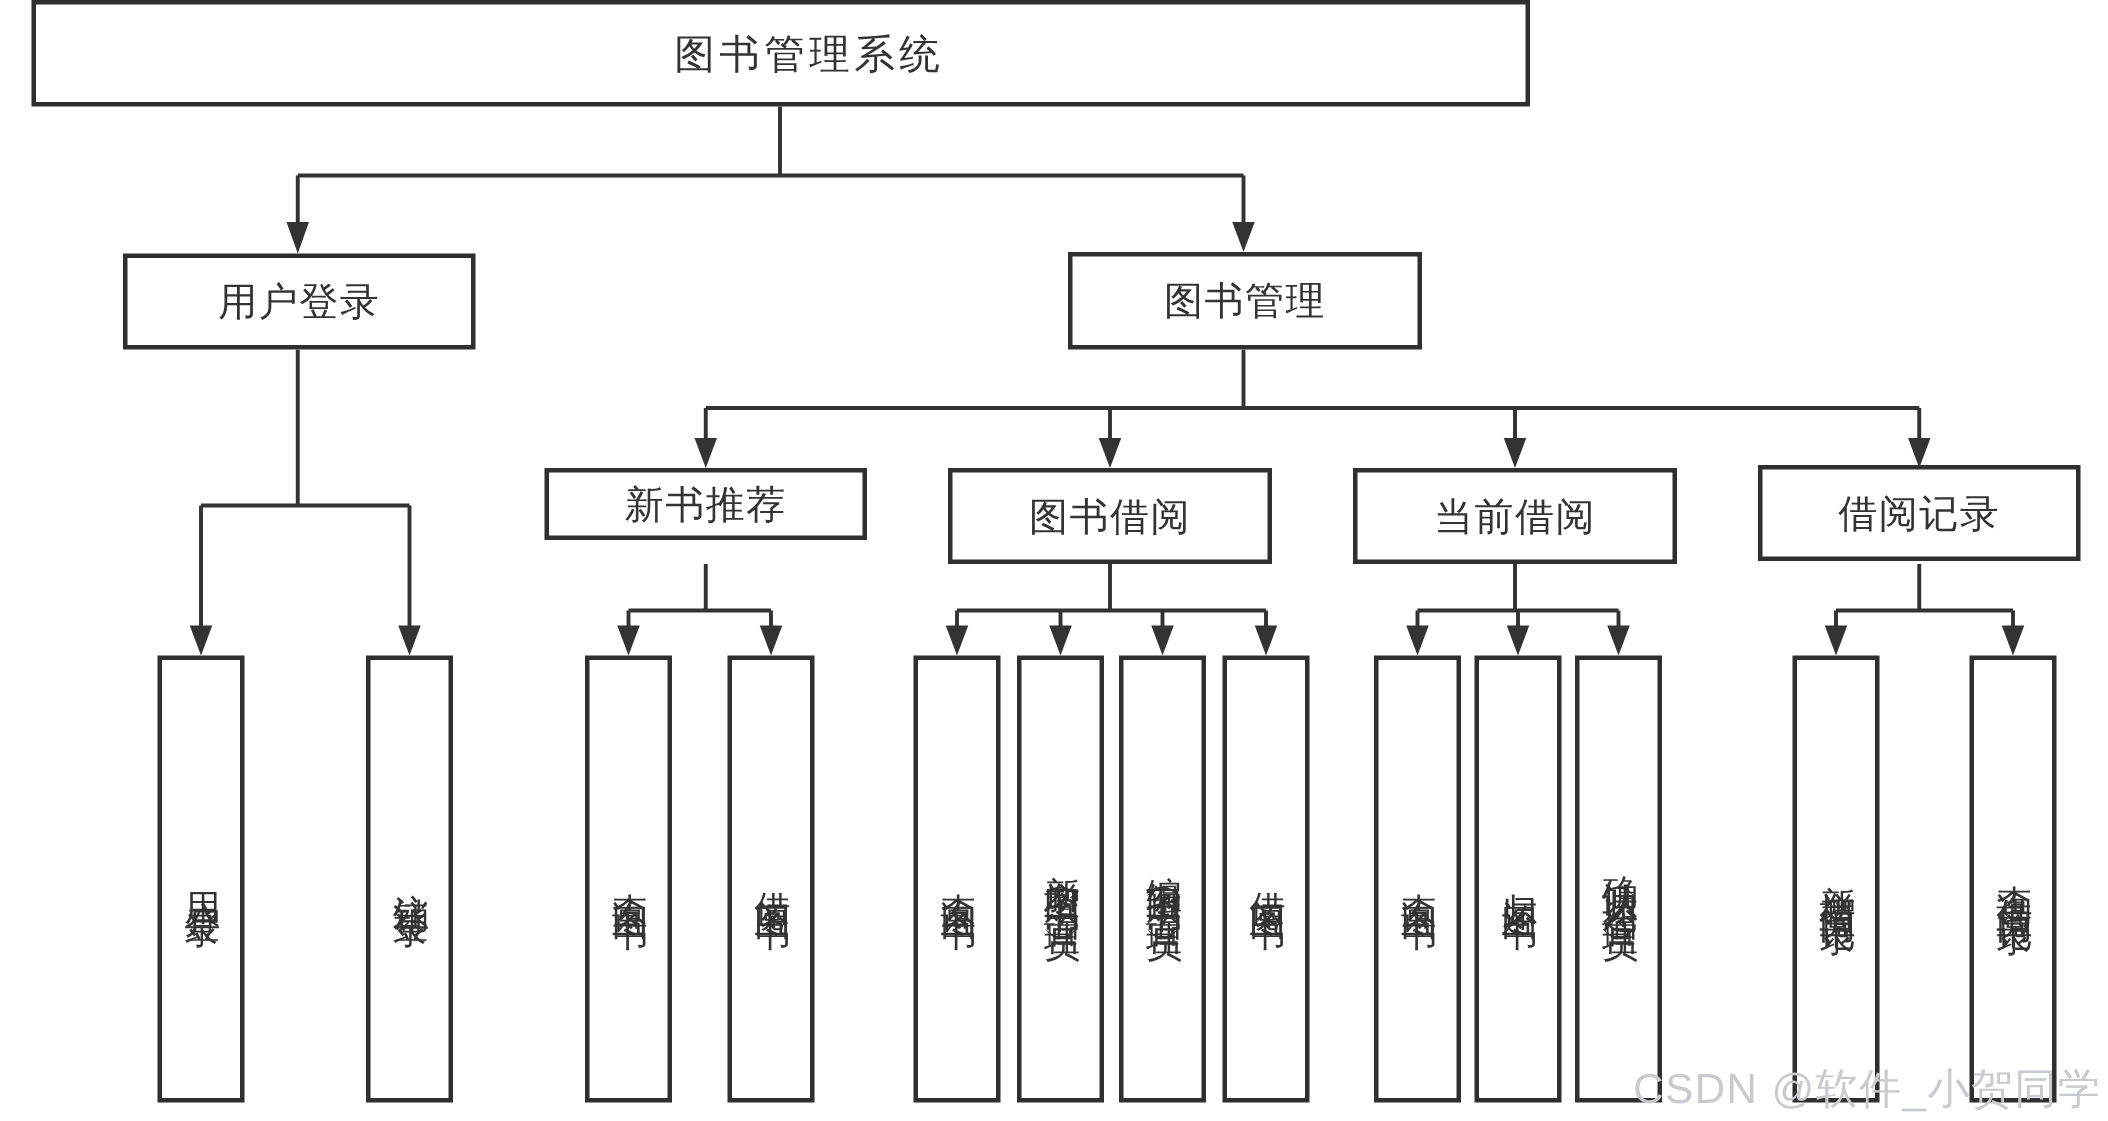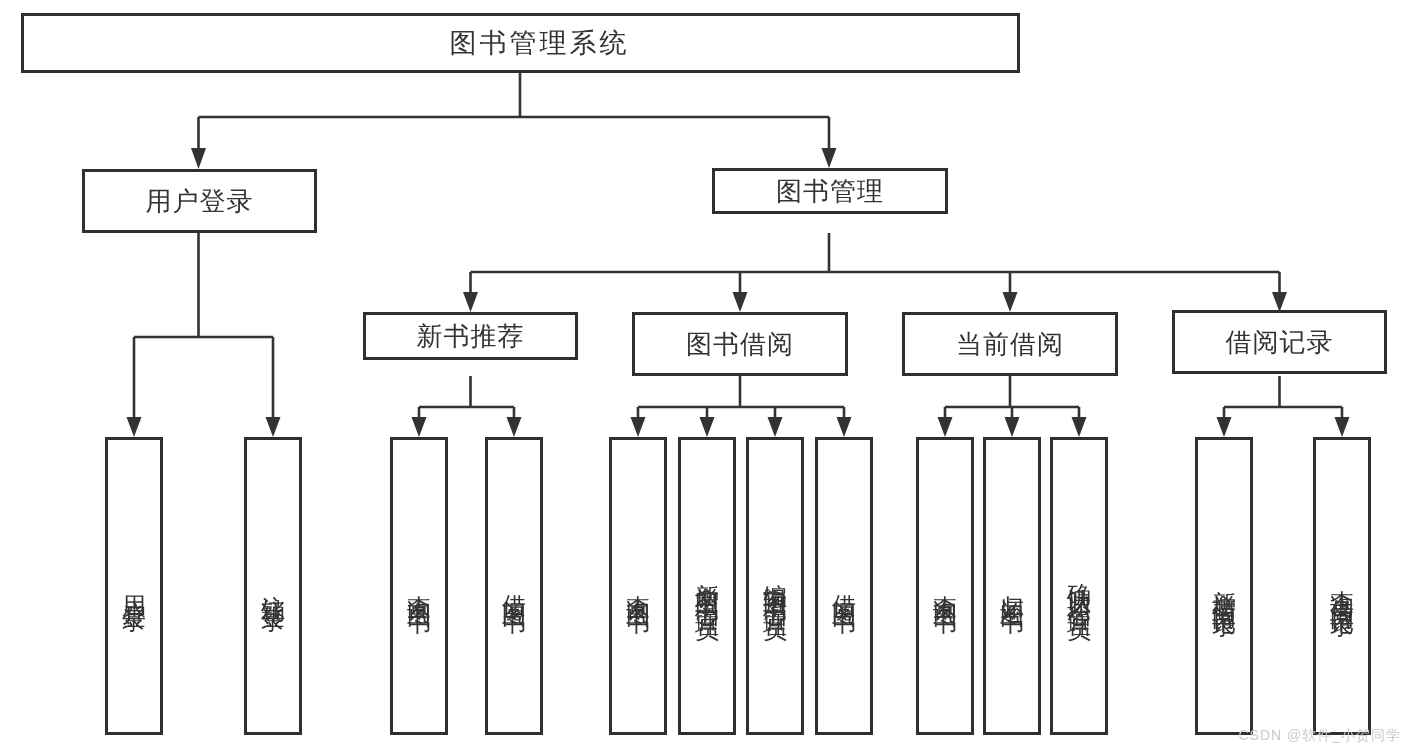--- a/index.html
+++ b/index.html
@@ -73,21 +73,21 @@
     font-size: 24px;
     letter-spacing: 5px;
     line-height: 1;
     color: var(--text);
     white-space: nowrap;
   }
   .watermark {
     position: absolute;
     right: 4px;
     bottom: 2px;
-    font-size: 14px;
+    font-size: 28px;
     letter-spacing: 1px;
     color: var(--watermark);
     z-index: 5;
     white-space: nowrap;
   }
 </style>
 </head>
 <body>
 
 <div class="stage">
@@ -117,24 +117,24 @@
       <polygon points="767.5,417 782.5,417 775,437"></polygon>
       <polygon points="836.5,417 851.5,417 844,437"></polygon>
       <polygon points="937.5,417 952.5,417 945,437"></polygon>
       <polygon points="1004.5,417 1019.5,417 1012,437"></polygon>
       <polygon points="1071.5,417 1086.5,417 1079,437"></polygon>
       <polygon points="1216.5,417 1231.5,417 1224,437"></polygon>
       <polygon points="1334.5,417 1349.5,417 1342,437"></polygon>
     </g>
   </svg>
 
-  <div class="node root" style="left:21px; top:13px; width:999px; height:60px;">图书管理系统</div>
+  <div class="node root" style="left:21px; top:0; width:999px; height:71px;">图书管理系统</div>
 
   <div class="node" style="left:82px; top:169px; width:235px; height:64px;">用户登录</div>
-  <div class="node" style="left:712px; top:168px; width:236px; height:46px;">图书管理</div>
+  <div class="node" style="left:712px; top:168px; width:236px; height:65px;">图书管理</div>
 
   <div class="node" style="left:363px; top:312px; width:215px; height:48px;">新书推荐</div>
   <div class="node" style="left:632px; top:312px; width:216px; height:64px;">图书借阅</div>
   <div class="node" style="left:902px; top:312px; width:216px; height:64px;">当前借阅</div>
   <div class="node" style="left:1172px; top:310px; width:215px; height:64px;">借阅记录</div>
 
   <div class="leaf" style="left:105px;">
     <span>用户登录</span>
   </div>
   <div class="leaf" style="left:244px;">

